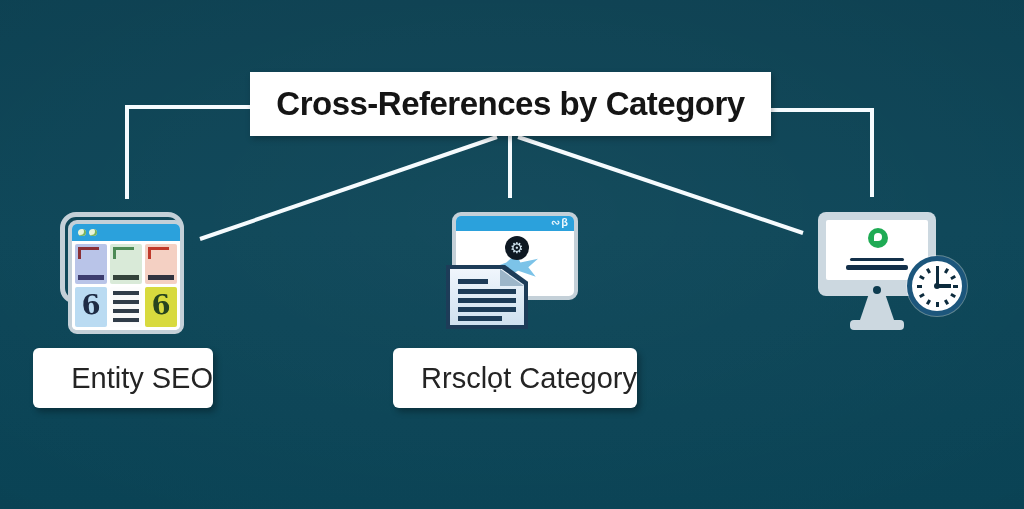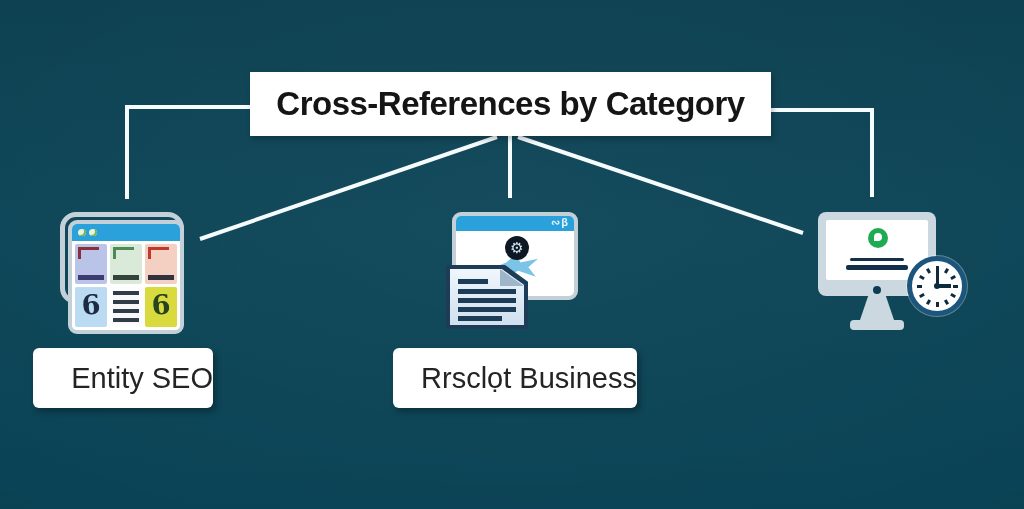--- a/index.html
+++ b/index.html
@@ -176,16 +176,16 @@
       <div class="hand-m"></div>
       <div class="hand-h"></div>
       <div class="cdot"></div>
     </div>
   </div>
 
   <div class="label-box l1">
     <span>Entity SEO</span>
   </div>
   <div class="label-box l2">
-    <span>Rrsclọt Business</span>
+    <span>Rrsclọt Category</span>
   </div>
 
 </div>
 
 </body></html>

